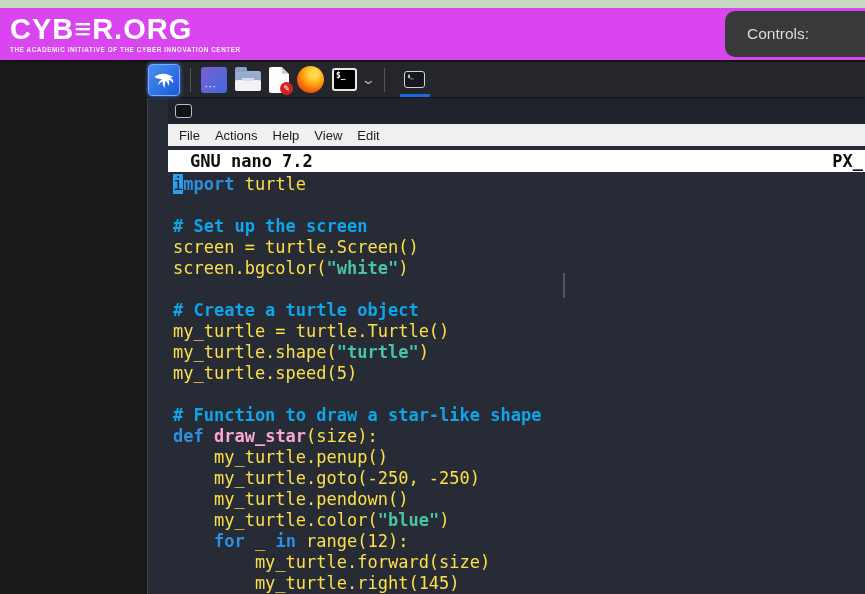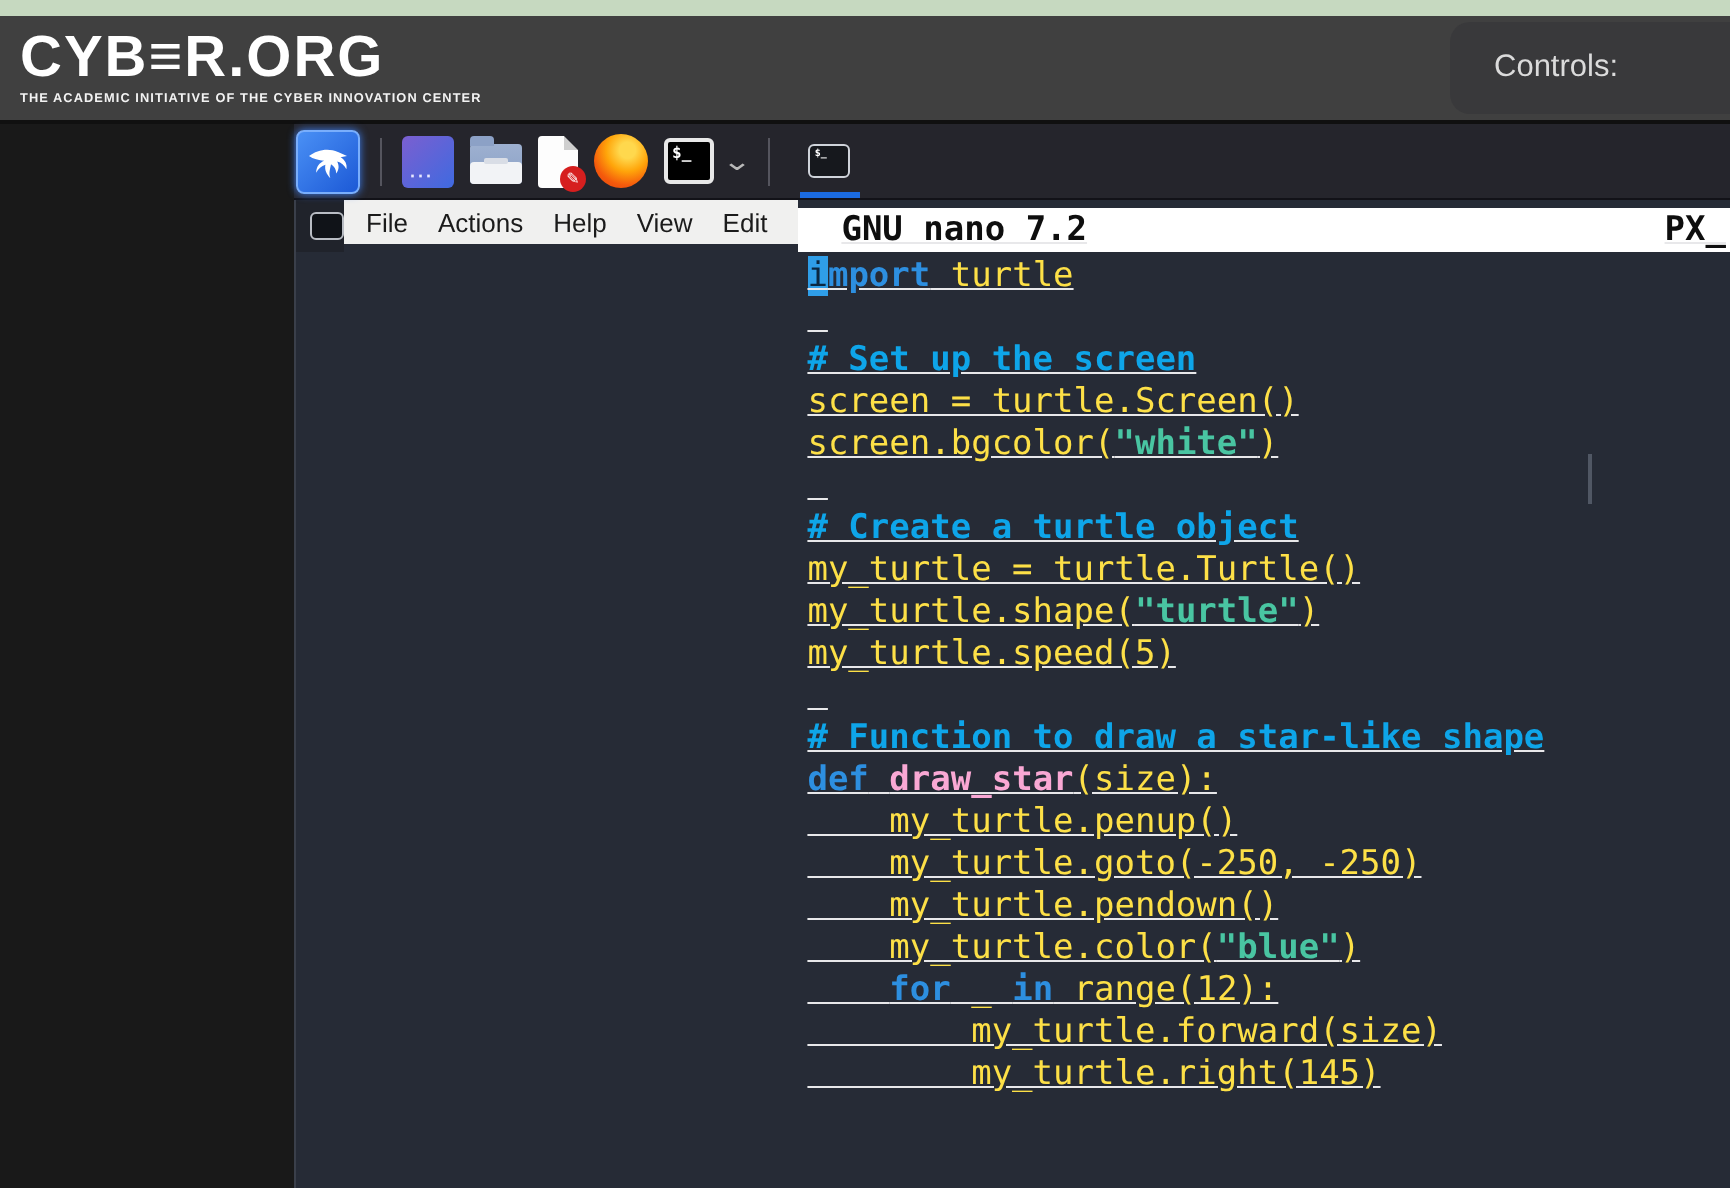--- a/index.html
+++ b/index.html
@@ -1,21 +1,21 @@
 <!DOCTYPE html>
 <html><head>
 <meta charset="utf-8">
 <style>
   html,body{margin:0;padding:0;}
   body{width:865px;height:594px;position:relative;overflow:hidden;background:#191919;
        font-family:"Liberation Sans",sans-serif;}
 
   
   .top-strip{height:8px;background:#c6d9c0;}
-  .site-header{height:52px;background:#404040;position:relative;display:flex;align-items:center;}
+  .site-header{height:52px;background:#d946ef;position:relative;display:flex;align-items:center;}
   .logo{padding-left:10px;color:#fff;}
   .logo-title{font-weight:bold;font-size:29px;letter-spacing:1px;line-height:1;white-space:nowrap;}
   .logo-e{display:inline-block;transform:scaleY(1.02);font-weight:bold;}
   .logo-tagline{font-size:6.4px;letter-spacing:.55px;margin-top:2px;font-weight:bold;color:#f2f2f2;white-space:nowrap;}
   .controls-btn{position:absolute;right:-45px;top:3px;height:46px;width:185px;background:#39393b;
        border:none;border-radius:10px;color:#dbdbdb;font-size:15.5px;text-align:left;
        padding:0 0 0 22px;font-family:"Liberation Sans",sans-serif;cursor:pointer;}
 
   
   .desktop{position:absolute;left:0;top:60px;right:0;bottom:0;background:#191919;border-top:2px solid #101010;}
@@ -43,26 +43,26 @@
            background:radial-gradient(circle at 62% 30%,#ffd84d 0 16%,#ffa50a 42%,#f4590c 70%,#e0420e 100%);}
   .term-icon{width:25px;height:23px;background:#000;border:2px solid #e8e8e8;border-radius:3px;
              color:#fff;font-family:"DejaVu Sans Mono",monospace;font-size:8px;font-weight:bold;
              padding:1px 0 0 2px;box-sizing:border-box;}
   .tb-chevron{color:#b9b9b9;font-size:13px;margin-left:-2px;cursor:pointer;transform:scaleX(1.4);}
   .task-item{height:100%;width:40px;position:relative;display:flex;align-items:center;justify-content:center;cursor:pointer;}
   .term-icon.small{width:21px;height:17px;border-width:1.5px;font-size:5px;background:#16181d;border-color:#cfd3da;}
   .task-underline{position:absolute;bottom:0;left:5px;right:5px;height:3px;background:#1b6be0;}
 
   
-  .window{flex:1;display:flex;flex-direction:row;background:#262b36;border-left:1px solid #3a3f4a;}
+  .window{flex:1;display:flex;flex-direction:column;background:#262b36;border-left:1px solid #3a3f4a;padding-left:20px;}
   .titlebar{height:26px;background:#20232b;display:flex;align-items:center;padding-left:7px;}
   .term-icon.title{width:17px;height:14px;border-width:1.5px;font-size:4px;background:#101318;border-color:#b9bdc4;margin:0;}
   .menubar{height:22px;background:#f0f0ef;display:flex;align-items:center;padding-left:11px;}
   .mi{font-size:13px;color:#1b1b1b;margin-right:15px;cursor:pointer;}
-  .terminal{flex:1;position:relative;font-family:"DejaVu Sans Mono","Liberation Mono",monospace;color:#e8e8ea;text-decoration:underline;}
+  .terminal{flex:1;position:relative;font-family:"DejaVu Sans Mono","Liberation Mono",monospace;color:#e8e8ea;}
   .nano-bar{margin-top:4px;height:22px;background:#ffffff;color:#0e0e0e;font-size:17px;font-weight:bold;
             display:flex;justify-content:space-between;align-items:center;padding:0 2px 0 22px;white-space:pre;}
   .code{padding:2px 0 0 5px;font-size:17px;line-height:21px;white-space:pre;}
   .code-line{height:21px;}
   .pl{color:#fde047;}
   .kw{color:#2d8fe0;font-weight:bold;}
   .fn{color:#f9a8d4;font-weight:bold;}
   .cm{color:#0ea5e9;font-weight:bold;}
   .st{color:#49c5a2;font-weight:bold;}
   .cur{background:#2f9ee8;color:#0b2740;}

